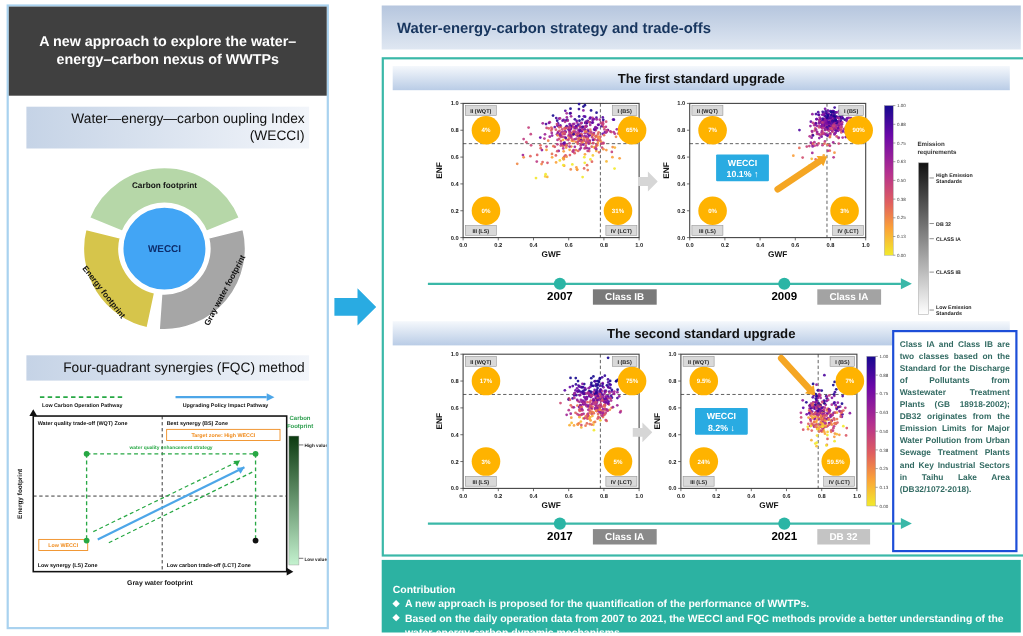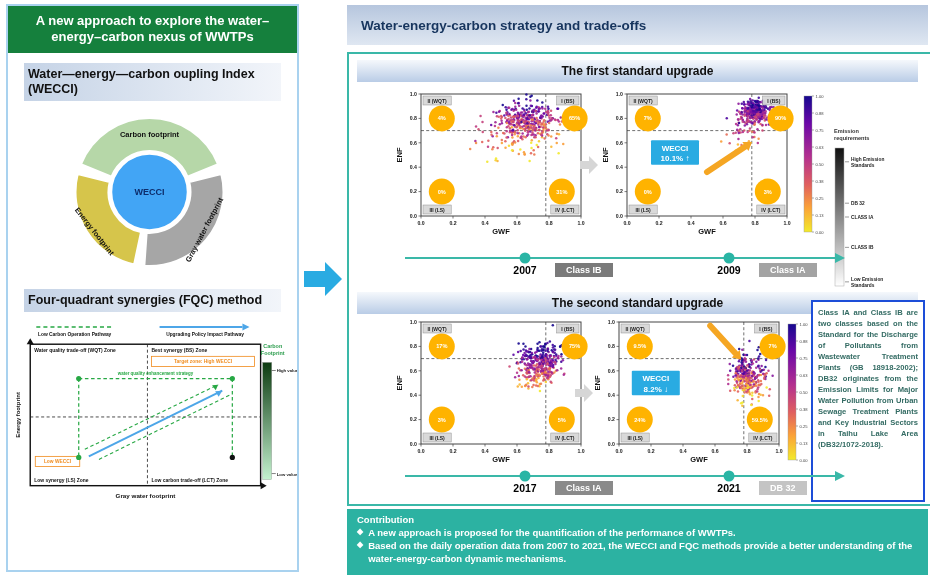--- a/index.html
+++ b/index.html
@@ -4,24 +4,24 @@
 <style>
   html,body{margin:0;padding:0;background:#fff;}
   *{box-sizing:border-box;}
   body{font-family:"Liberation Sans",sans-serif;}
   #stage{position:relative;width:930px;height:578px;background:#fff;overflow:hidden;}
   svg text{font-family:"Liberation Sans",sans-serif;}
 
   
   #left-panel{position:absolute;left:6px;top:4px;width:293px;height:568px;
     background:#fff;border:2px solid #a9d2ef;}
-  .lp-header{background:#15803d;color:#fff;font-weight:bold;font-size:13px;
-    text-align:center;padding:7px 10px;line-height:1.25;}
+  .lp-header{background:#404040;color:#fff;font-weight:bold;font-size:13px;
+    text-align:center;padding:24px 10px;line-height:1.25;}
   .sub-head{background:linear-gradient(90deg,#c5d3e6,#f2f5fa);color:#111;
-    font-weight:bold;font-size:12.5px;text-align:left;padding:4px 4px;
+    font-weight:normal;font-size:12.5px;text-align:right;padding:4px 4px;
     margin:10px 16px 2px;line-height:1.2;}
   #donut-host{width:100%;height:176px;margin-top:2px;}
   #fqc-host{width:100%;height:212px;margin-top:2px;}
 
   
   #mid-arrow{position:absolute;left:302px;top:258px;width:42px;height:42px;}
 
   
   #right-header{position:absolute;left:347px;top:5px;width:581px;height:40px;
     background:linear-gradient(180deg,#b6c6de,#dfe7f2);display:flex;align-items:center;
@@ -38,32 +38,32 @@
   #plot-2009{left:252px;top:32px;}
   #plot-2017{left:46px;top:260px;}
   #plot-2021{left:244px;top:260px;}
   .cbar-host{position:absolute;width:26px;height:160px;}
   #cbar-1{left:452px;top:34px;}
   #cbar-2{left:436px;top:262px;}
   #emission-host{position:absolute;left:483px;top:70px;width:97px;height:170px;}
   .gray-arrow{position:absolute;width:18px;height:22px;}
   #gray-arrow-1{left:231px;top:100px;}
   #gray-arrow-2{left:226px;top:328px;}
-  .timeline{position:absolute;left:48px;width:450px;height:40px;}
+  .timeline{position:absolute;left:32px;width:450px;height:40px;}
   #timeline-1{top:194px;}
   #timeline-2{top:412px;}
   .tl-year{position:absolute;top:16px;width:50px;text-align:center;
     font-weight:bold;font-size:10.5px;color:#000;}
   .tl-badge{position:absolute;top:15px;color:#fff;font-weight:bold;font-size:9px;
     padding:2px 11px;white-space:nowrap;}
   #info-box{position:absolute;left:462px;top:246px;width:114px;height:202px;
     border:2px solid #1d4ed8;background:#fff;padding:5px 5px;
     font-size:7.6px;font-weight:bold;color:#336b63;text-align:justify;line-height:1.45;}
   #contribution{position:absolute;left:347px;top:509px;width:581px;height:66px;
-    background:#2cb2a2;color:#fff;padding:5px 10px;}
+    background:#2cb2a2;color:#fff;padding:22px 10px;}
   #contribution .c-title{font-weight:bold;font-size:9.5px;margin-bottom:2px;}
   .c-bullet{display:flex;font-weight:bold;font-size:9.5px;line-height:1.35;}
   .c-bullet .glyph{margin-right:5px;font-size:8px;}
 </style>
 </head>
 <body>
 
 <div id="stage">
 
   <div id="left-panel">

